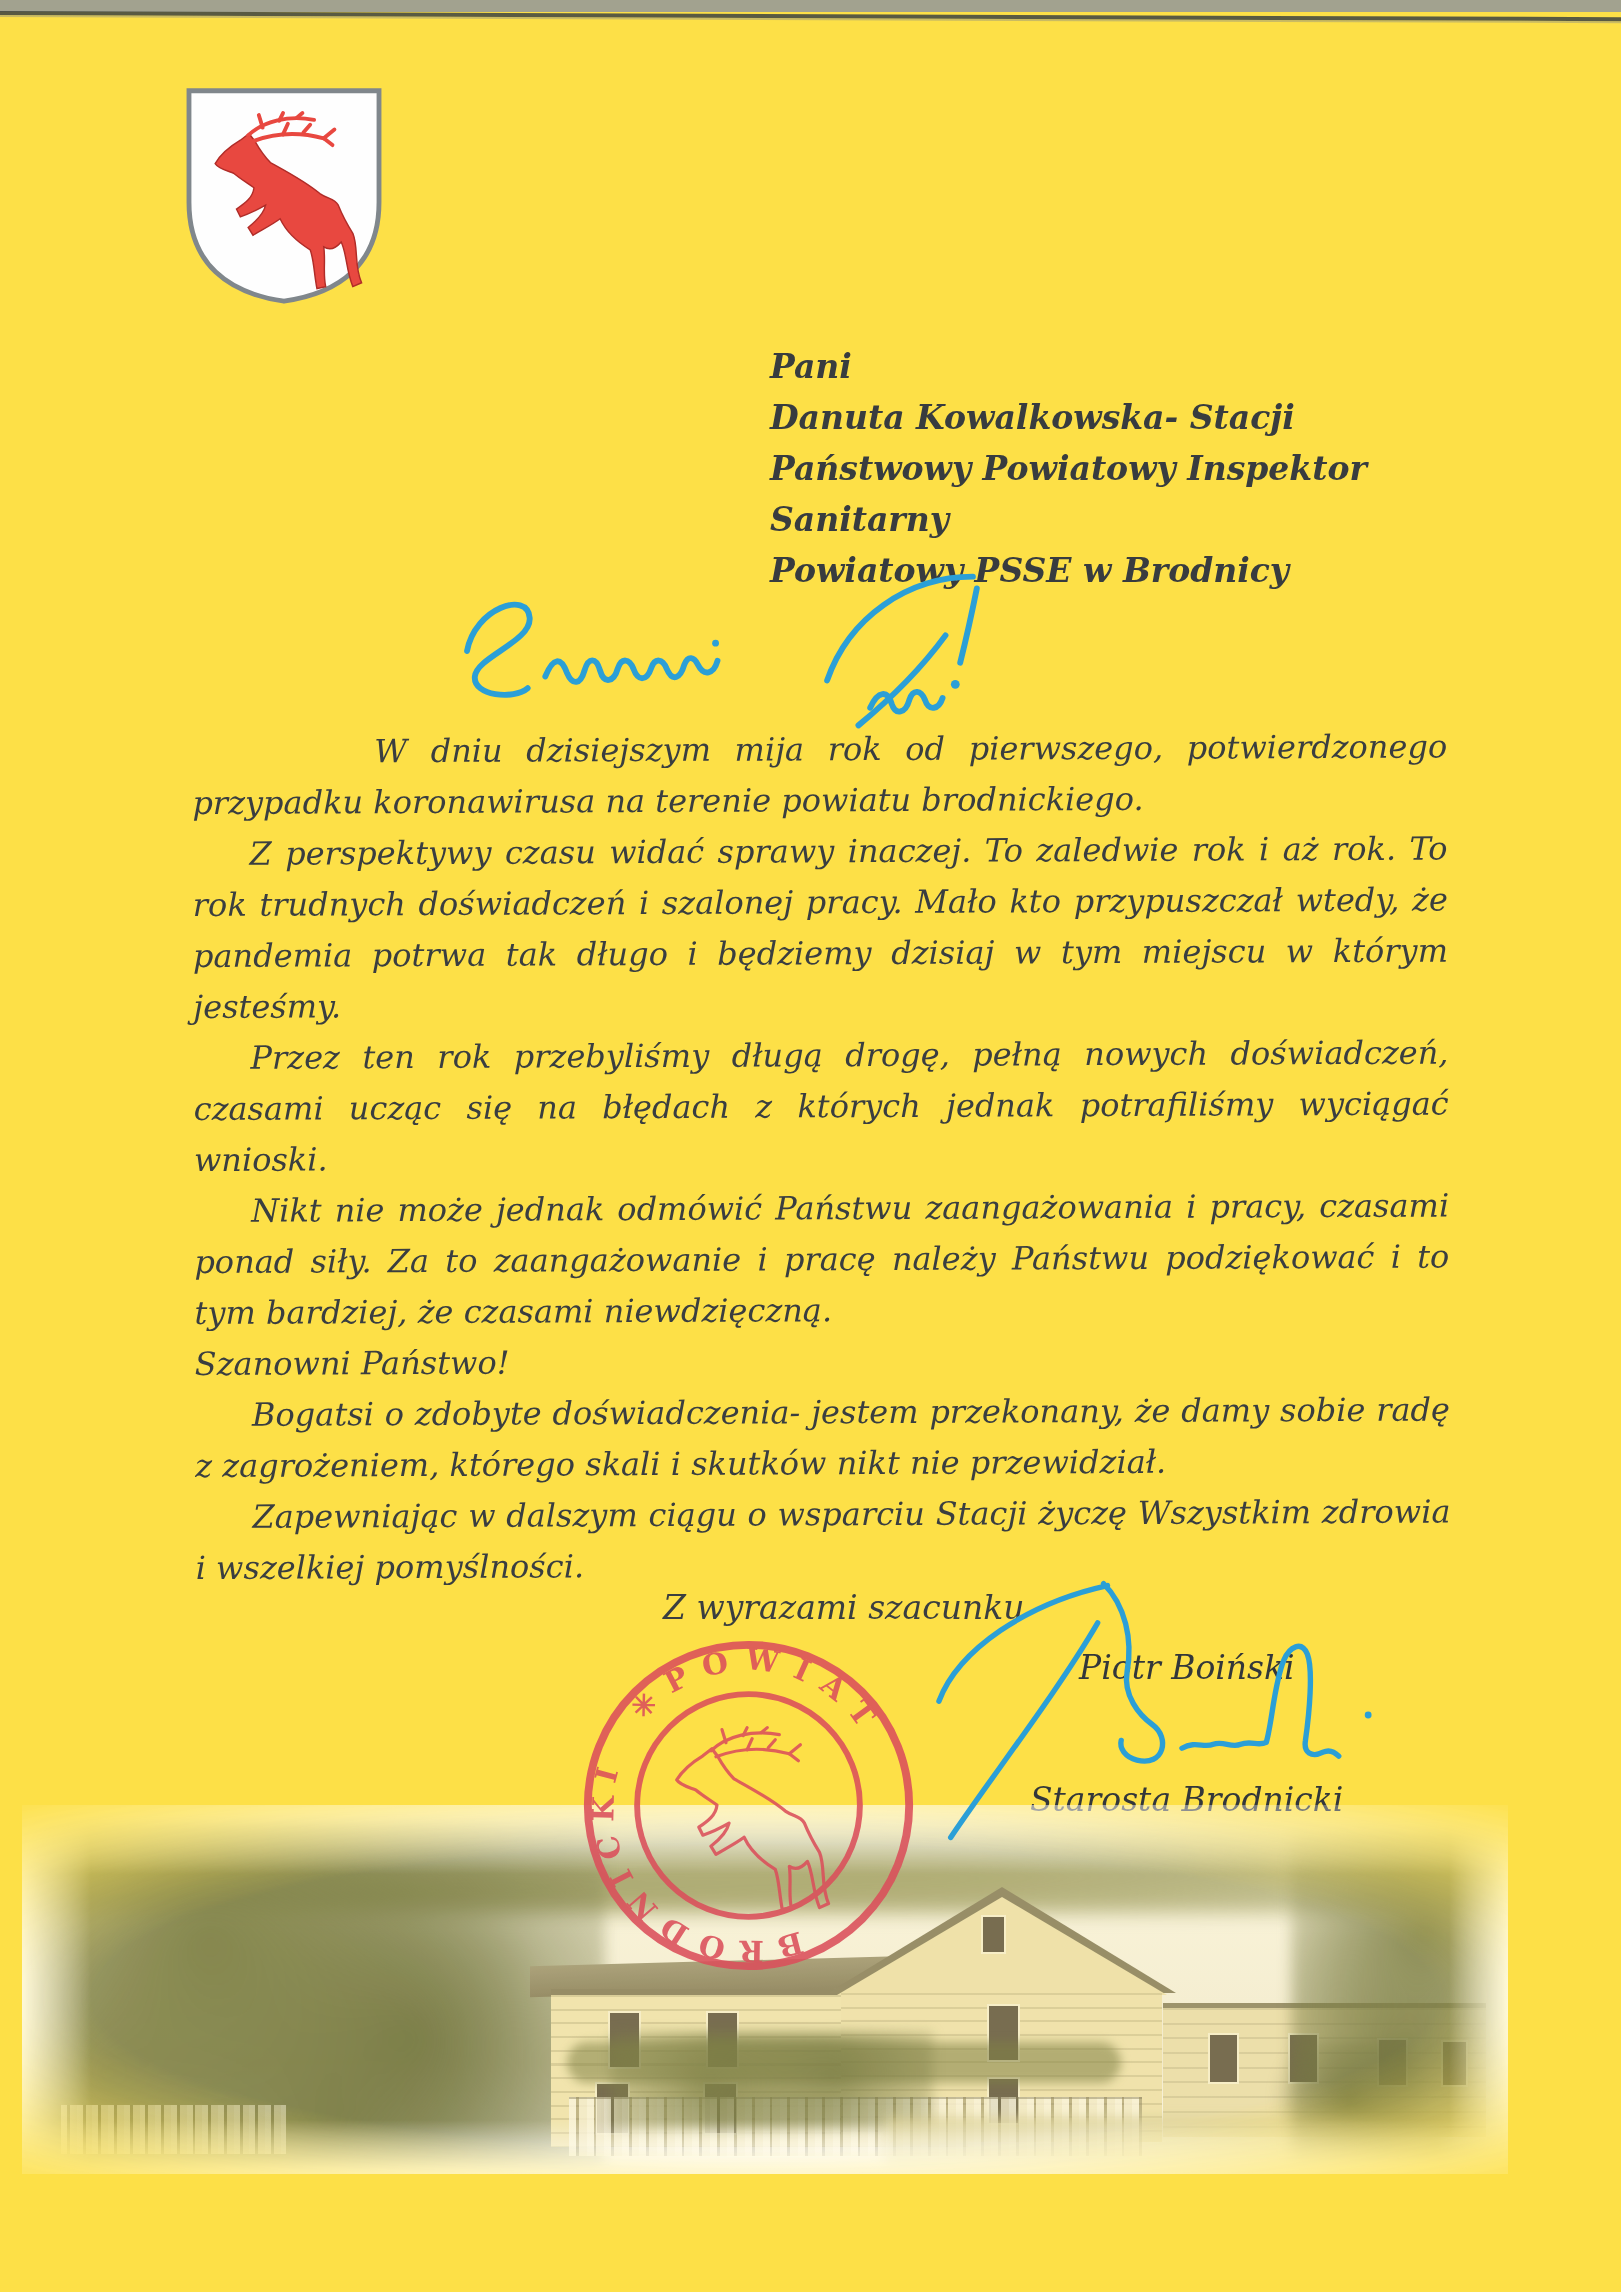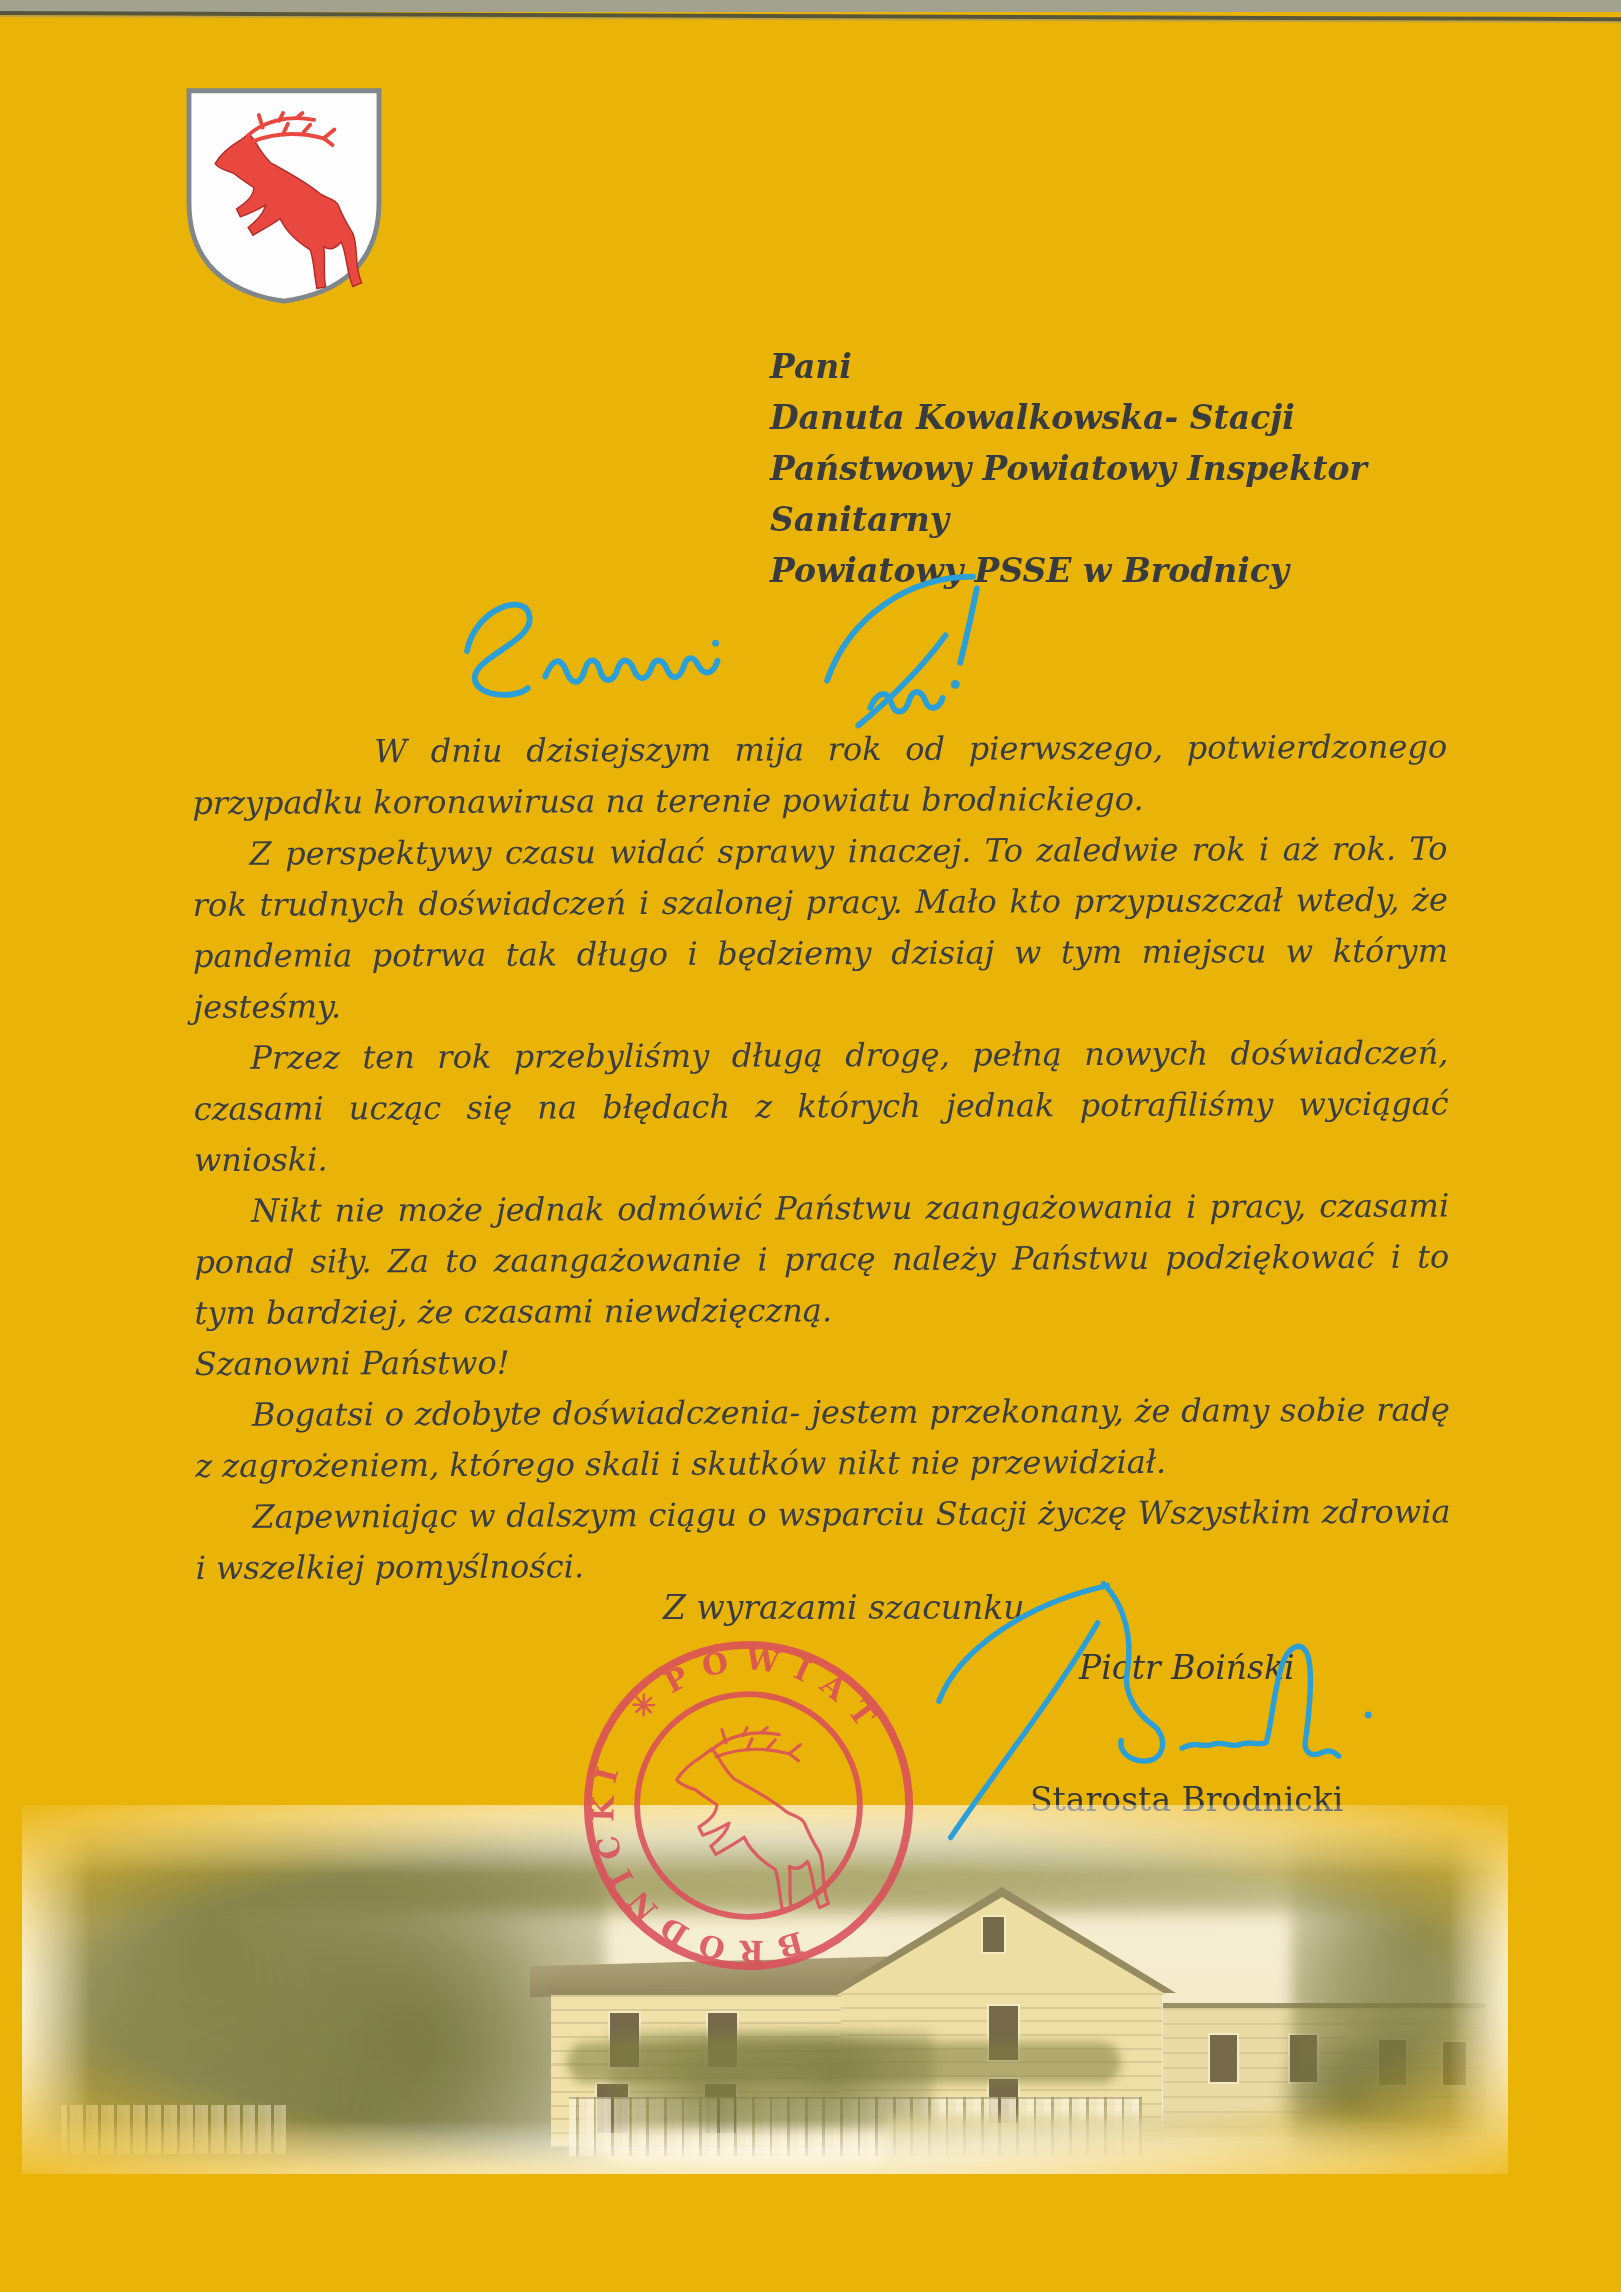--- a/index.html
+++ b/index.html
@@ -1,18 +1,18 @@
 <!DOCTYPE html>
 <html><head>
 <meta charset="utf-8">
 <style>
   html,body{margin:0;padding:0;background:#e8e8e8;}
   .page{
     position:relative; width:1621px; height:2293px; margin:0 auto;
-    background:#eab308; overflow:hidden;
+    background:#fde047; overflow:hidden;
     font-family:"DejaVu Serif","Liberation Serif",serif;
     color:#3a3e40;
   }
   
   .scan-band{position:absolute;left:0;top:0;width:1621px;height:11.8px;background:#a2a28f;}
   .scan-line{position:absolute;left:-3.9px;top:10.8px;width:1647px;height:3.9px;background:#474b41;
     transform:rotate(0.22deg);transform-origin:left top;opacity:.9;}
   .scan-line2{position:absolute;left:-3.9px;top:14.7px;width:1647px;height:2px;background:#8b8f85;
     transform:rotate(0.22deg);transform-origin:left top;opacity:.45;}
 
@@ -30,21 +30,21 @@
   .body-block{position:absolute;left:192px;top:727px;width:1255px;
     font-style:italic;font-size:32px;line-height:51px;text-align:justify;
     transform:rotate(-0.25deg);transform-origin:left top;color:#3a3e40;}
   .body-block p{margin:0;}
   .p-indent{text-indent:57px;}
   .p-indent-lg{text-indent:182px;}
 
   
   .valediction{position:absolute;left:627px;top:1588px;font-style:italic;font-size:33px;color:#3a3e40;margin-left:36px;}
   .signer-name{position:absolute;left:1079px;top:1648px;font-style:italic;font-size:33px;color:#33373a;}
-  .signer-title{position:absolute;left:1030px;top:1780px;font-size:33px;color:#33373a;}
+  .signer-title{position:absolute;left:1030px;top:1780px;font-style:italic;font-size:33px;color:#33373a;}
   .signature-svg{position:absolute;left:929px;top:1566px;width:551px;height:294px;}
 
   
   .stamp{position:absolute;left:576px;top:1633px;width:345px;height:345px;opacity:.88;}
   .stamp text{font-family:"DejaVu Serif","Liberation Serif",serif;font-weight:bold;font-size:30px;}
 
   
   .photo{position:absolute;left:21.6px;top:1805px;width:1486px;height:369px;overflow:hidden;
     opacity:.92;
     -webkit-mask-image:radial-gradient(ellipse 78% 72% at 50% 52%, #000 58%, transparent 99%);

